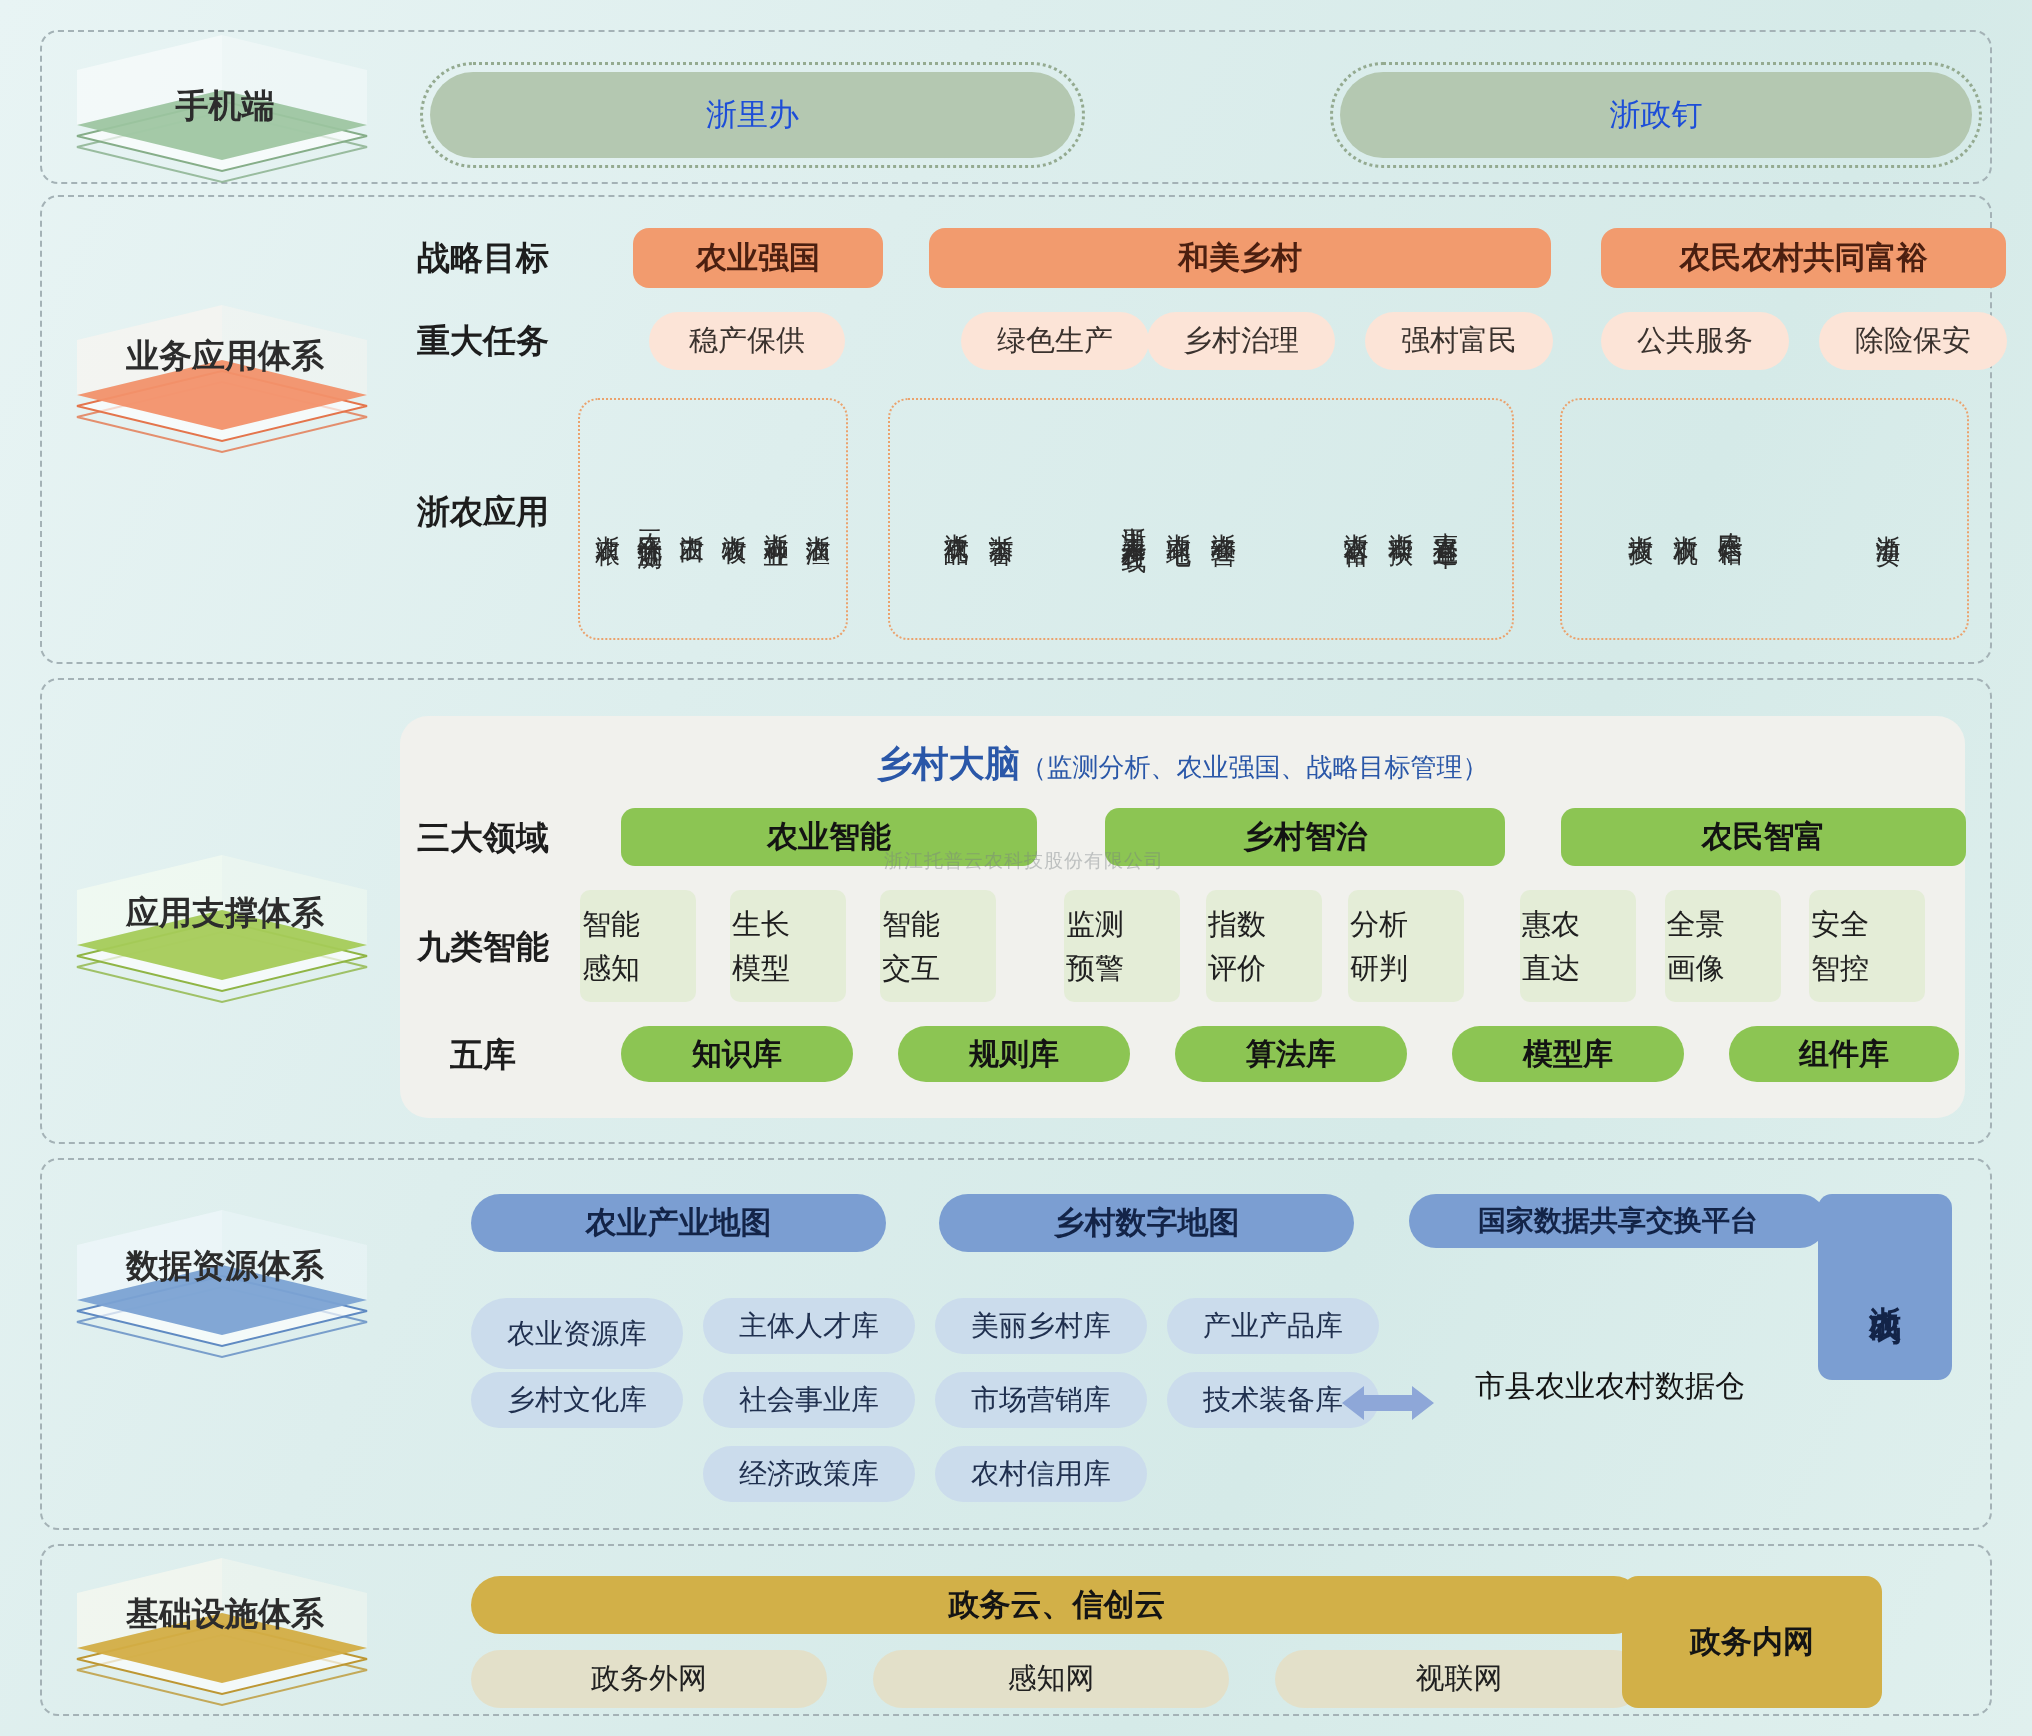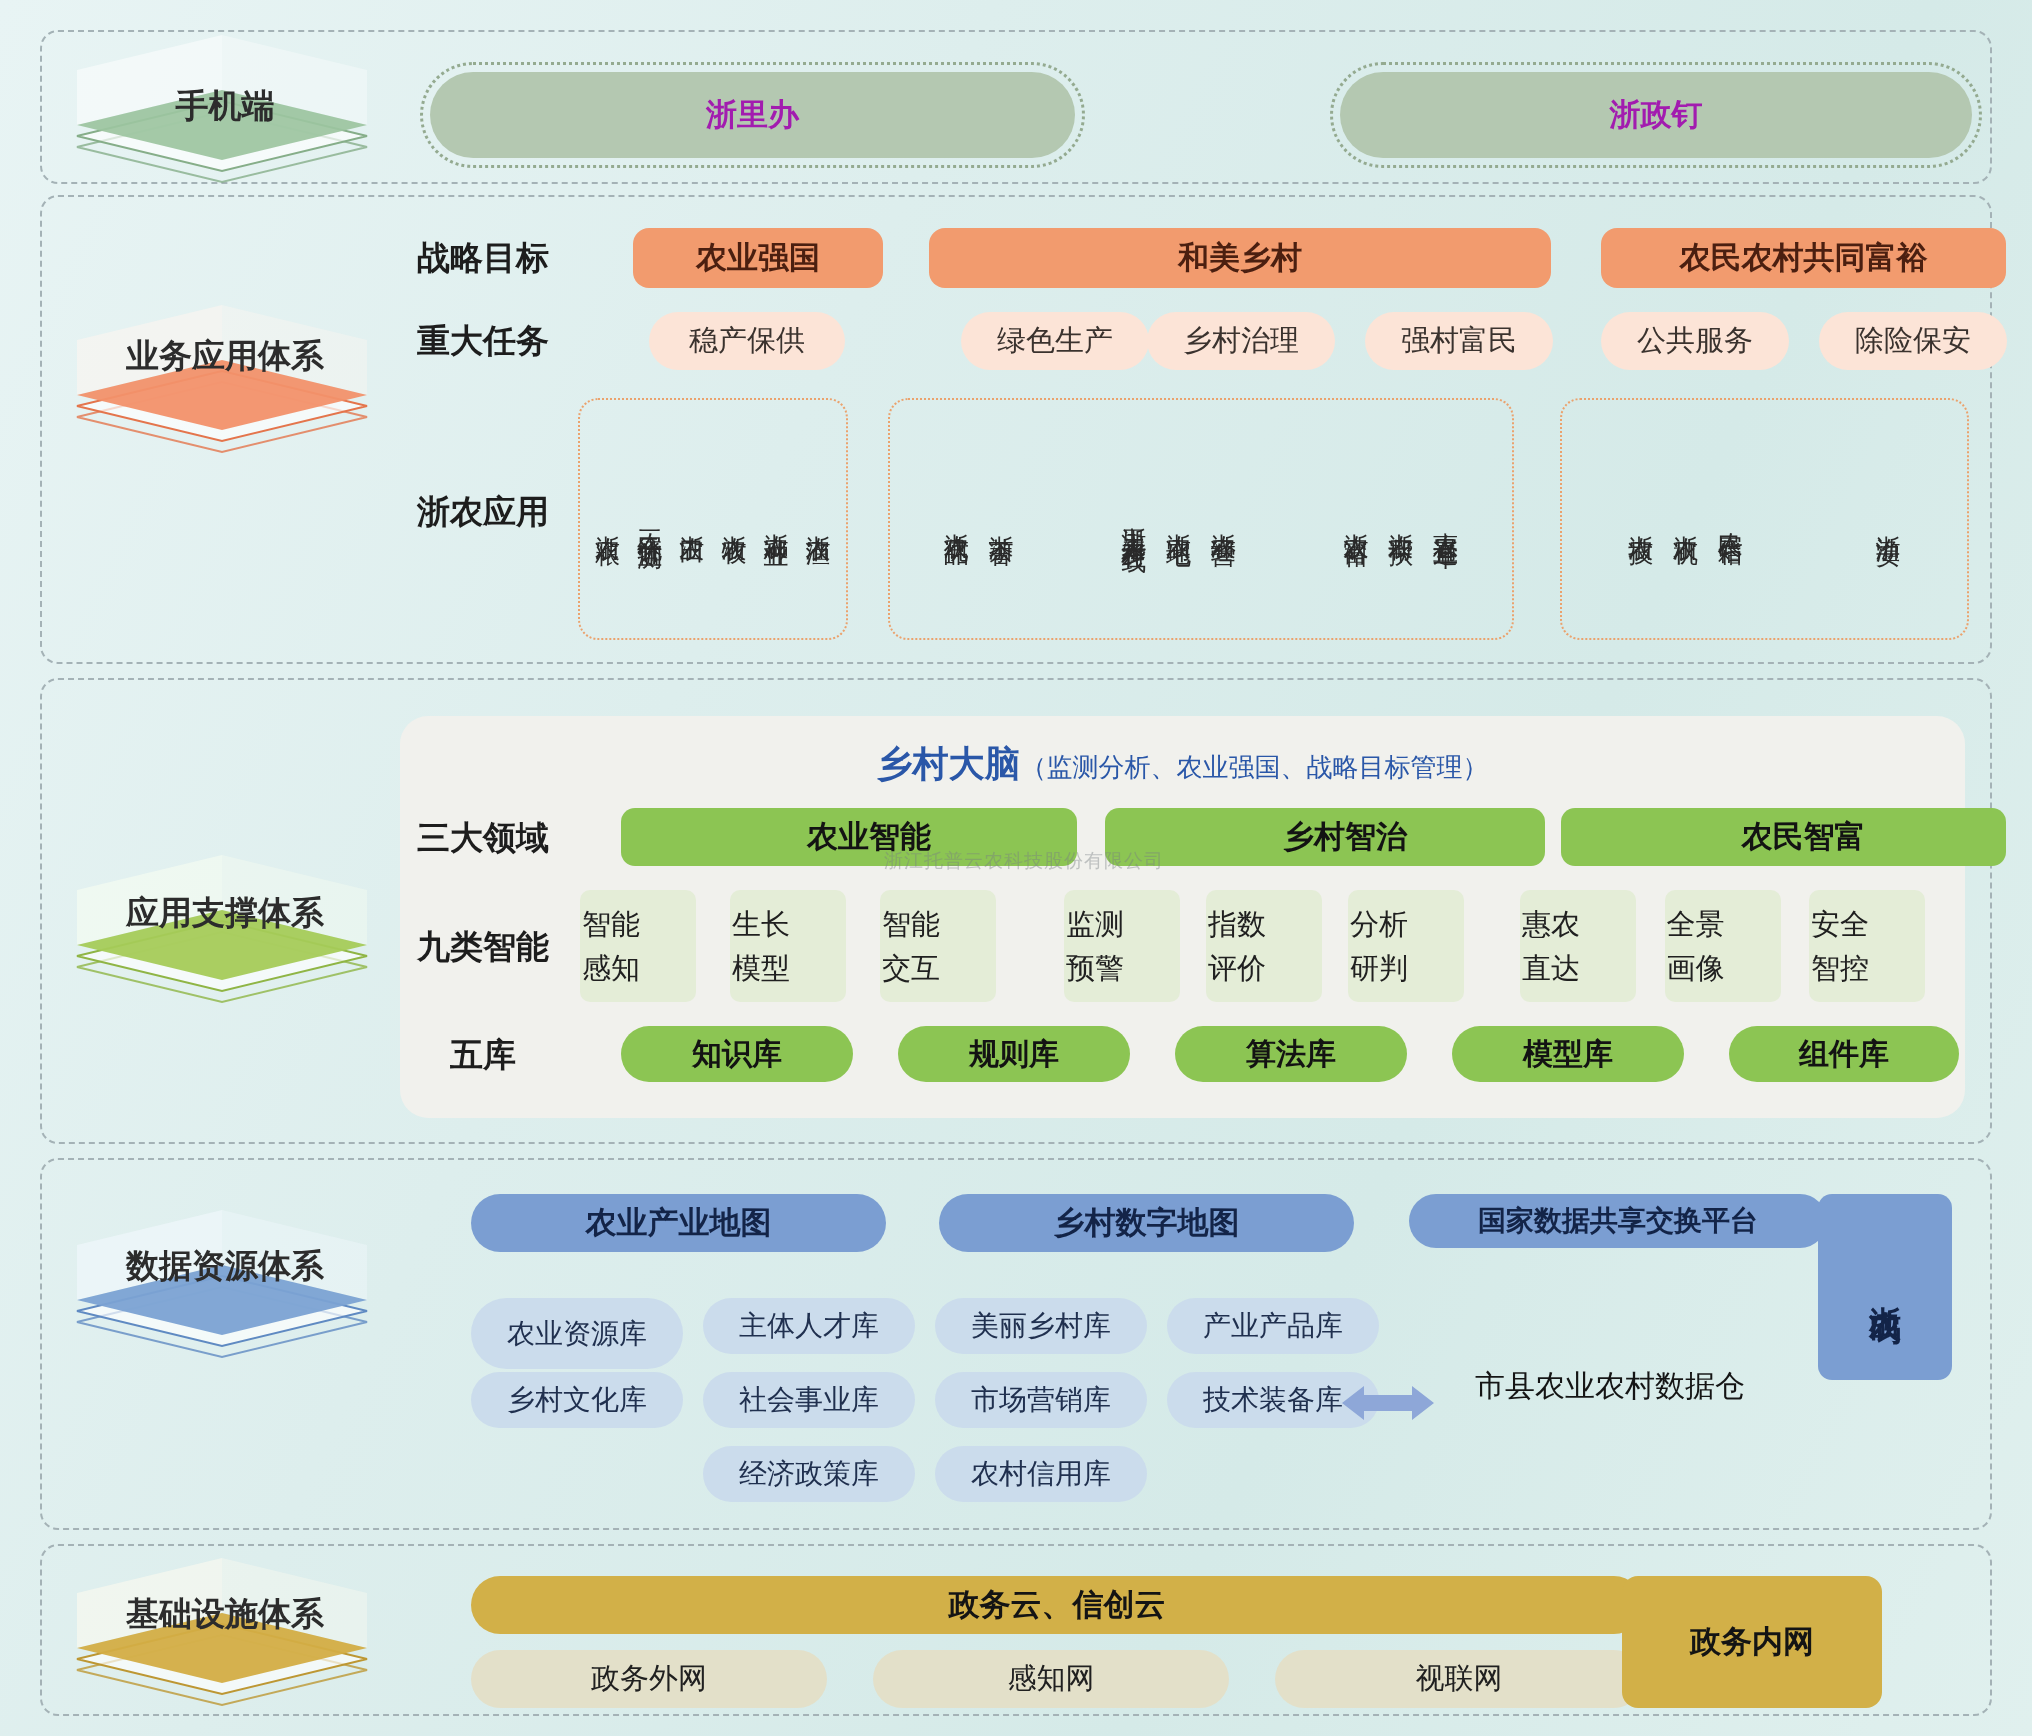--- a/index.html
+++ b/index.html
@@ -5,32 +5,32 @@
   html,body{margin:0;padding:0;}
   body{font-family:"Liberation Sans","DejaVu Sans",sans-serif;}
   #stage{position:relative;width:2032px;height:1736px;overflow:hidden;
     background:linear-gradient(115deg,#e8f4f4 0%,#ddeeed 35%,#d5eae8 68%,#e0f0ee 100%);}
   .sec{position:absolute;left:40px;width:1948px;border:2.5px dashed #a4b2b6;border-radius:18px;}
   .rail-label{position:absolute;left:55px;width:340px;text-align:center;font-size:33px;font-weight:700;color:#2c2c2c;z-index:5;}
   .rail-icon{position:absolute;left:72px;width:300px;height:160px;z-index:4;}
   .pill{position:absolute;display:flex;align-items:center;justify-content:center;margin-left:41px;}
   .pill-outer{position:absolute;border:3px dotted #94aa90;border-radius:60px;padding:7px;display:flex;}
   .pill-mobile{flex:1;background:#b4c8b1;border-radius:50px;display:flex;align-items:center;justify-content:center;
-    font-size:31px;font-weight:700;color:#a21caf;}
+    font-size:31px;font-weight:400;color:#1d4ed8;}
   .goal{background:#f29b6e;border-radius:16px;font-size:31px;font-weight:700;color:#4b1f10;}
   .task{background:#fce4d7;border-radius:999px;font-size:29px;font-weight:500;color:#3a322e;}
   .appbox{position:absolute;border:2.5px dotted #eba26d;border-radius:20px;display:flex;align-items:center;}
   .vwrap{display:flex;align-items:center;}
   .vtext{writing-mode:vertical-rl;text-orientation:upright;font-size:25px;letter-spacing:3px;color:#2a2a2a;line-height:1.15;}
   .panel{position:absolute;left:400px;top:716px;width:1565px;height:402px;background:#f1f1ed;border-radius:28px;}
   .brain-title{position:absolute;left:400px;top:740px;width:1565px;text-align:center;color:#2a57a8;z-index:2;}
   .brain-title .t1{font-size:36px;font-weight:700;}
   .brain-title .t2{font-size:26px;font-weight:500;}
   .inner-label{position:absolute;left:408px;width:150px;text-align:center;font-size:33px;font-weight:700;color:#1d1d1d;z-index:2;}
-  .domain{background:#8cc553;border-radius:14px;font-size:31px;font-weight:700;color:#131313;padding-left:40px;}
+  .domain{background:#8cc553;border-radius:14px;font-size:31px;font-weight:700;color:#131313;}
   .sq-group{position:absolute;display:flex;justify-content:space-between;}
   .sq{width:116px;height:112px;background:#e4edd7;border-radius:10px;display:flex;align-items:center;justify-content:flex-start;}
   .sq span{display:block;width:62px;text-align:center;font-size:29px;line-height:44px;color:#202020;word-break:break-all;}
   .lib{background:#8cc553;border-radius:999px;font-size:30px;font-weight:700;color:#131313;}
   .maphdr{background:#7b9ed2;border-radius:999px;font-size:31px;font-weight:700;color:#132448;}
   .platform{background:#7b9ed2;border-radius:999px;font-size:28px;font-weight:700;color:#132448;}
   .dbpill{background:#cbdcec;border-radius:999px;font-size:28px;font-weight:500;color:#20304f;}
   .codebox{position:absolute;left:1818px;top:1194px;width:134px;height:186px;background:#7b9ed2;border-radius:14px;
     display:flex;align-items:center;justify-content:center;}
   .codebox .vtext{font-size:32px;font-weight:700;color:#132448;letter-spacing:4px;}

